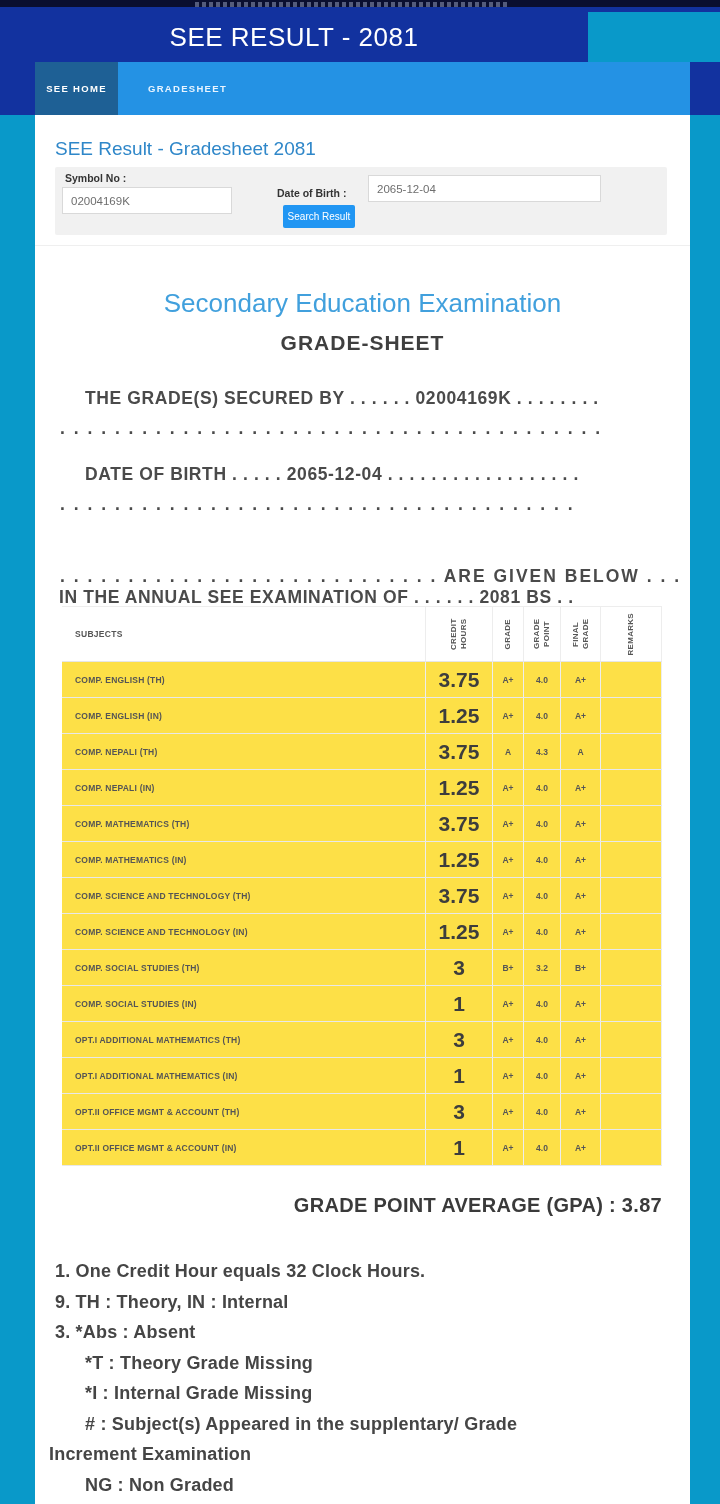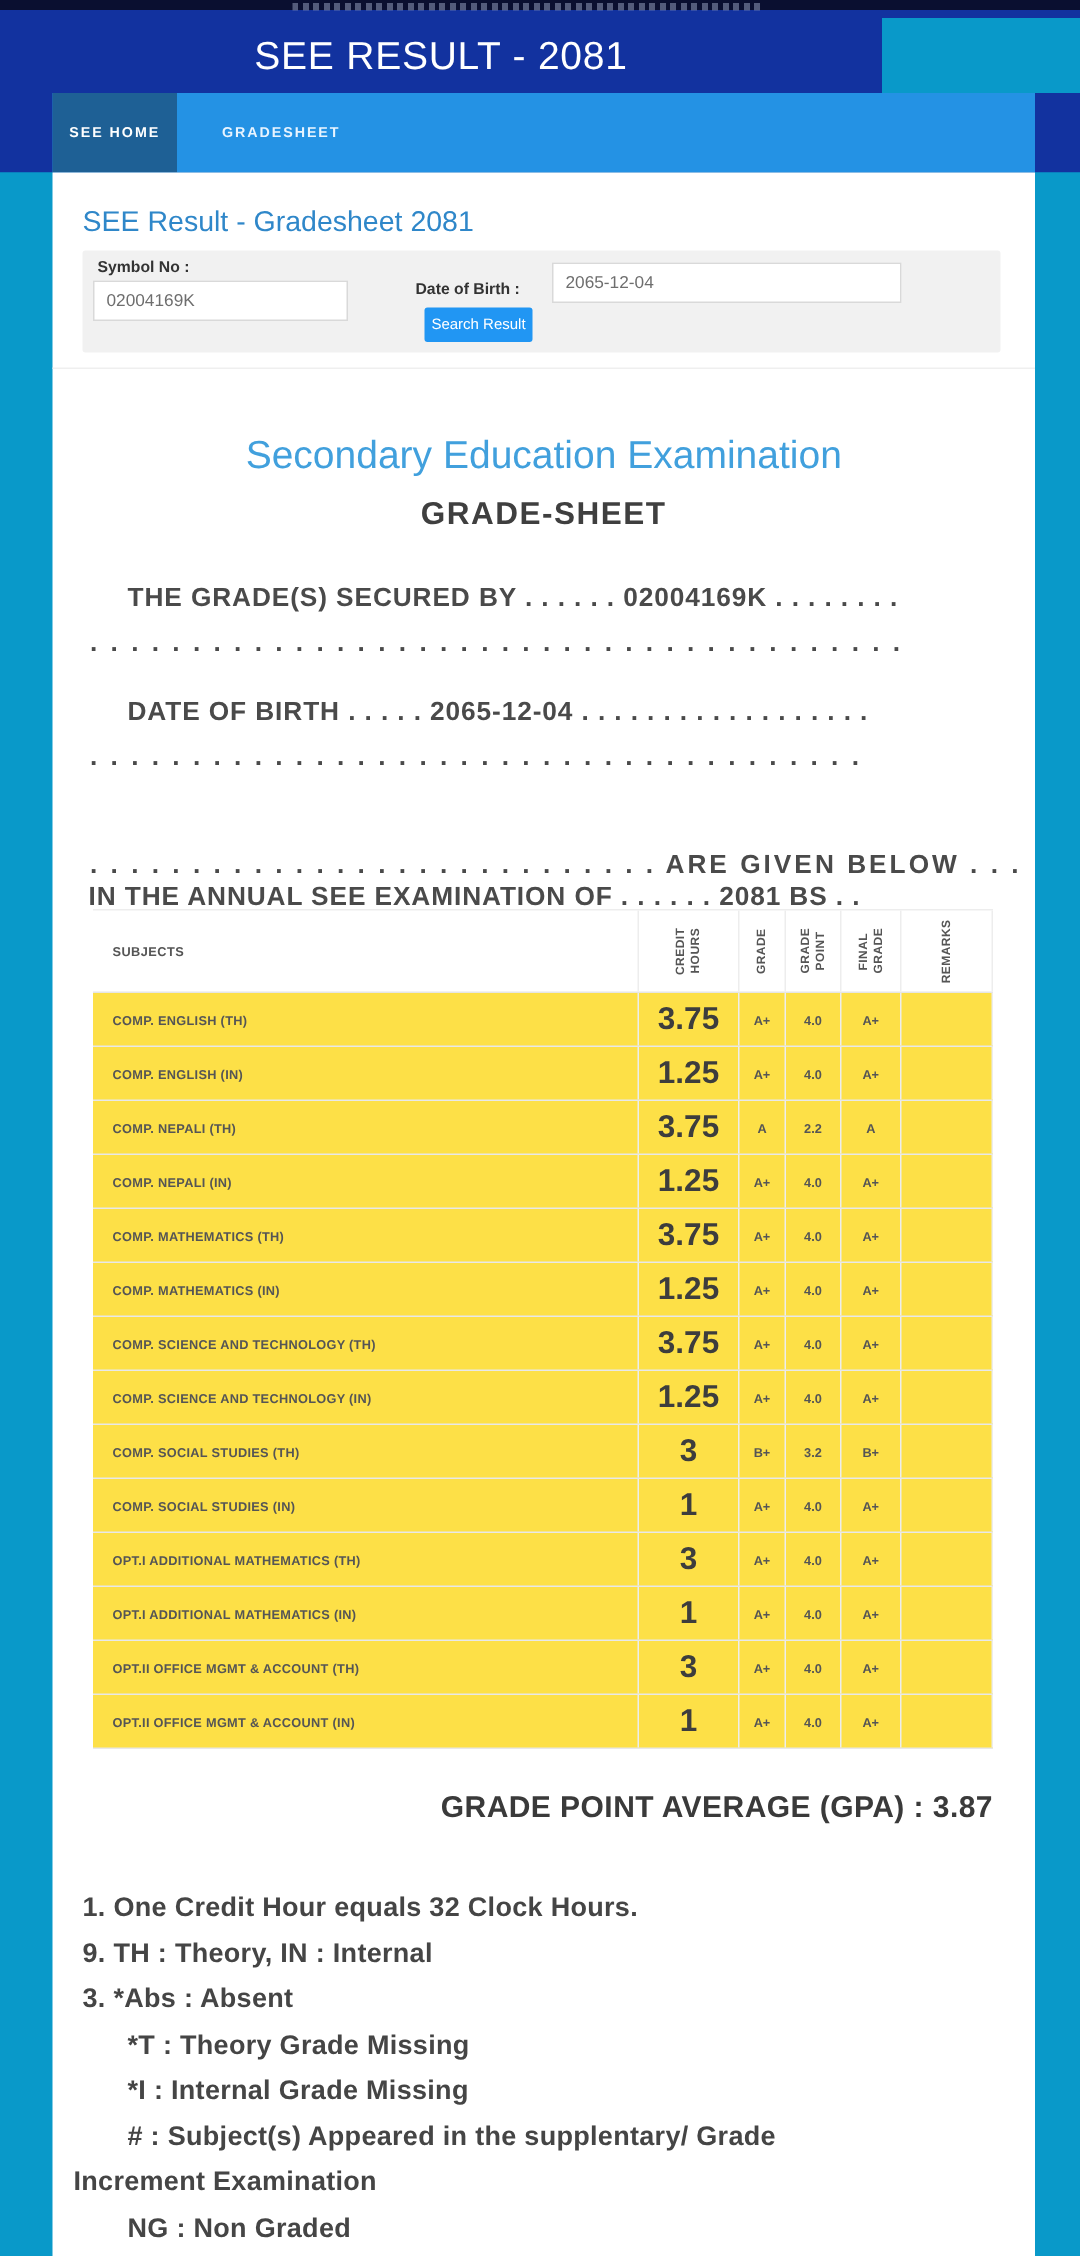--- a/index.html
+++ b/index.html
@@ -189,21 +189,21 @@
           <div class="cell cell-grade">A+</div>
           <div class="cell cell-point">4.0</div>
           <div class="cell cell-final">A+</div>
           <div class="cell cell-remarks"></div>
         </div>
 
         <div class="trow">
           <div class="cell cell-subject">COMP. NEPALI (TH)</div>
           <div class="cell cell-credit">3.75</div>
           <div class="cell cell-grade">A</div>
-          <div class="cell cell-point">2.2</div>
+          <div class="cell cell-point">4.3</div>
           <div class="cell cell-final">A</div>
           <div class="cell cell-remarks"></div>
         </div>
 
         <div class="trow">
           <div class="cell cell-subject">COMP. NEPALI (IN)</div>
           <div class="cell cell-credit">1.25</div>
           <div class="cell cell-grade">A+</div>
           <div class="cell cell-point">4.0</div>
           <div class="cell cell-final">A+</div>

